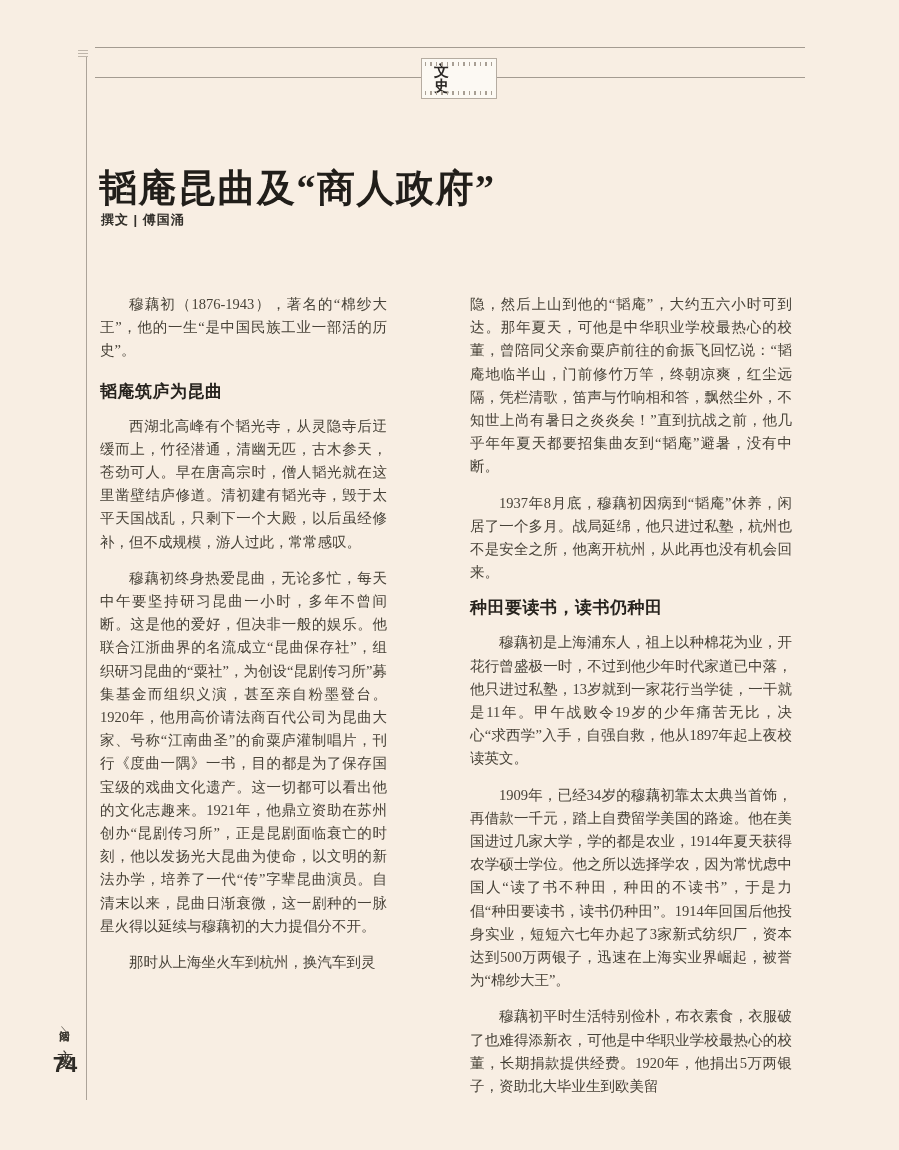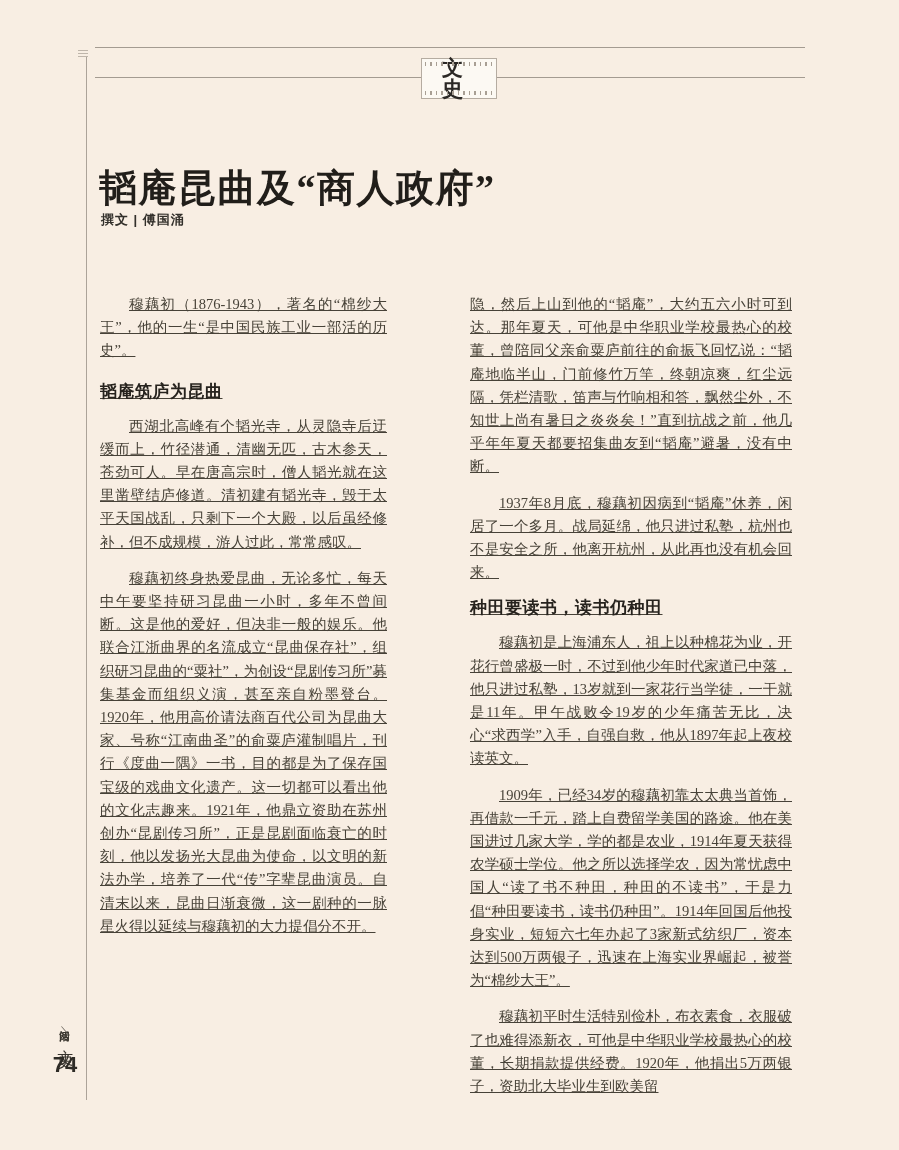--- a/index.html
+++ b/index.html
@@ -25,38 +25,37 @@
     background:#fcf9f3;border:1px solid #b5aca1;box-sizing:border-box;
     display:flex;align-items:center;justify-content:center;z-index:2;
   }
   .perf{
     position:absolute;left:3px;right:3px;height:4px;
     background:repeating-linear-gradient(90deg,#a89f94 0 1.5px,transparent 1.5px 5.5px);
   }
   .perf-top{top:3px;}
   .perf-bottom{bottom:3px;}
   .stamp-text{
-    font-size:21px;font-weight:bold;color:#2b2archive825;color:#2b2825;
-    letter-spacing:10px;padding-left:20px;line-height:1;
+    font-size:15px;font-weight:bold;color:#2b2archive825;color:#2b2825;
+    letter-spacing:10px;padding-left:12px;line-height:1;
   }
   .title{
     position:absolute;left:99px;top:163px;margin:0;
     font-size:38px;font-weight:bold;color:#211e1a;letter-spacing:1.5px;
     font-family:"Liberation Serif","DejaVu Serif",serif;white-space:nowrap;
   }
   .byline{
     position:absolute;left:101px;top:211px;
     font-family:"Liberation Sans","DejaVu Sans",sans-serif;
     font-weight:bold;font-size:13px;color:#33302b;letter-spacing:1px;
   }
   .col{
     position:absolute;top:293px;
     font-size:14.5px;line-height:23.2px;text-align:justify;
     color:#474238;
-    text-decoration:underline;
   }
   .col-left{left:100px;width:287px;}
   .col-right{left:470px;width:322px;}
   .para{margin:0 0 13px;}
   .para.indent{text-indent:2em;}
   .subhead{
     margin:18px 0 12px;
     font-family:"Liberation Sans","DejaVu Sans",sans-serif;
     font-size:17px;font-weight:bold;color:#27231e;line-height:22px;
     text-align:left;letter-spacing:.5px;
@@ -100,20 +99,21 @@
   <div class="reg-mark"></div>
 
   <h1 class="title">韬庵昆曲及“商人政府”</h1>
   <div class="byline">撰文 | 傅国涌</div>
 
   <div class="col col-left">
     <p class="para indent">穆藕初（1876-1943），著名的“棉纱大王”，他的一生“是中国民族工业一部活的历史”。</p>
     <h2 class="subhead">韬庵筑庐为昆曲</h2>
     <p class="para indent">西湖北高峰有个韬光寺，从灵隐寺后迂缓而上，竹径潜通，清幽无匹，古木参天，苍劲可人。早在唐高宗时，僧人韬光就在这里凿壁结庐修道。清初建有韬光寺，毁于太平天国战乱，只剩下一个大殿，以后虽经修补，但不成规模，游人过此，常常感叹。</p>
     <p class="para indent">穆藕初终身热爱昆曲，无论多忙，每天中午要坚持研习昆曲一小时，多年不曾间断。这是他的爱好，但决非一般的娱乐。他联合江浙曲界的名流成立“昆曲保存社”，组织研习昆曲的“粟社”，为创设“昆剧传习所”募集基金而组织义演，甚至亲自粉墨登台。1920年，他用高价请法商百代公司为昆曲大家、号称“江南曲圣”的俞粟庐灌制唱片，刊行《度曲一隅》一书，目的都是为了保存国宝级的戏曲文化遗产。这一切都可以看出他的文化志趣来。1921年，他鼎立资助在苏州创办“昆剧传习所”，正是昆剧面临衰亡的时刻，他以发扬光大昆曲为使命，以文明的新法办学，培养了一代“传”字辈昆曲演员。自清末以来，昆曲日渐衰微，这一剧种的一脉星火得以延续与穆藕初的大力提倡分不开。</p>
+    <p class="para indent">那时从上海坐火车到杭州，换汽车到灵</p>
   </div>
 
   <div class="col col-right">
     <p class="para">隐，然后上山到他的“韬庵”，大约五六小时可到达。那年夏天，可他是中华职业学校最热心的校董，曾陪同父亲俞粟庐前往的俞振飞回忆说：“韬庵地临半山，门前修竹万竿，终朝凉爽，红尘远隔，凭栏清歌，笛声与竹响相和答，飘然尘外，不知世上尚有暑日之炎炎矣！”直到抗战之前，他几乎年年夏天都要招集曲友到“韬庵”避暑，没有中断。</p>
     <p class="para indent">1937年8月底，穆藕初因病到“韬庵”休养，闲居了一个多月。战局延绵，他只进过私塾，杭州也不是安全之所，他离开杭州，从此再也没有机会回来。</p>
     <h2 class="subhead">种田要读书，读书仍种田</h2>
     <p class="para indent">穆藕初是上海浦东人，祖上以种棉花为业，开花行曾盛极一时，不过到他少年时代家道已中落，他只进过私塾，13岁就到一家花行当学徒，一干就是11年。甲午战败令19岁的少年痛苦无比，决心“求西学”入手，自强自救，他从1897年起上夜校读英文。</p>
     <p class="para indent">1909年，已经34岁的穆藕初靠太太典当首饰，再借款一千元，踏上自费留学美国的路途。他在美国进过几家大学，学的都是农业，1914年夏天获得农学硕士学位。他之所以选择学农，因为常忧虑中国人“读了书不种田，种田的不读书”，于是力倡“种田要读书，读书仍种田”。1914年回国后他投身实业，短短六七年办起了3家新式纺织厂，资本达到500万两银子，迅速在上海实业界崛起，被誉为“棉纱大王”。</p>
     <p class="para indent">穆藕初平时生活特别俭朴，布衣素食，衣服破了也难得添新衣，可他是中华职业学校最热心的校董，长期捐款提供经费。1920年，他捐出5万两银子，资助北大毕业生到欧美留</p>
   </div>

